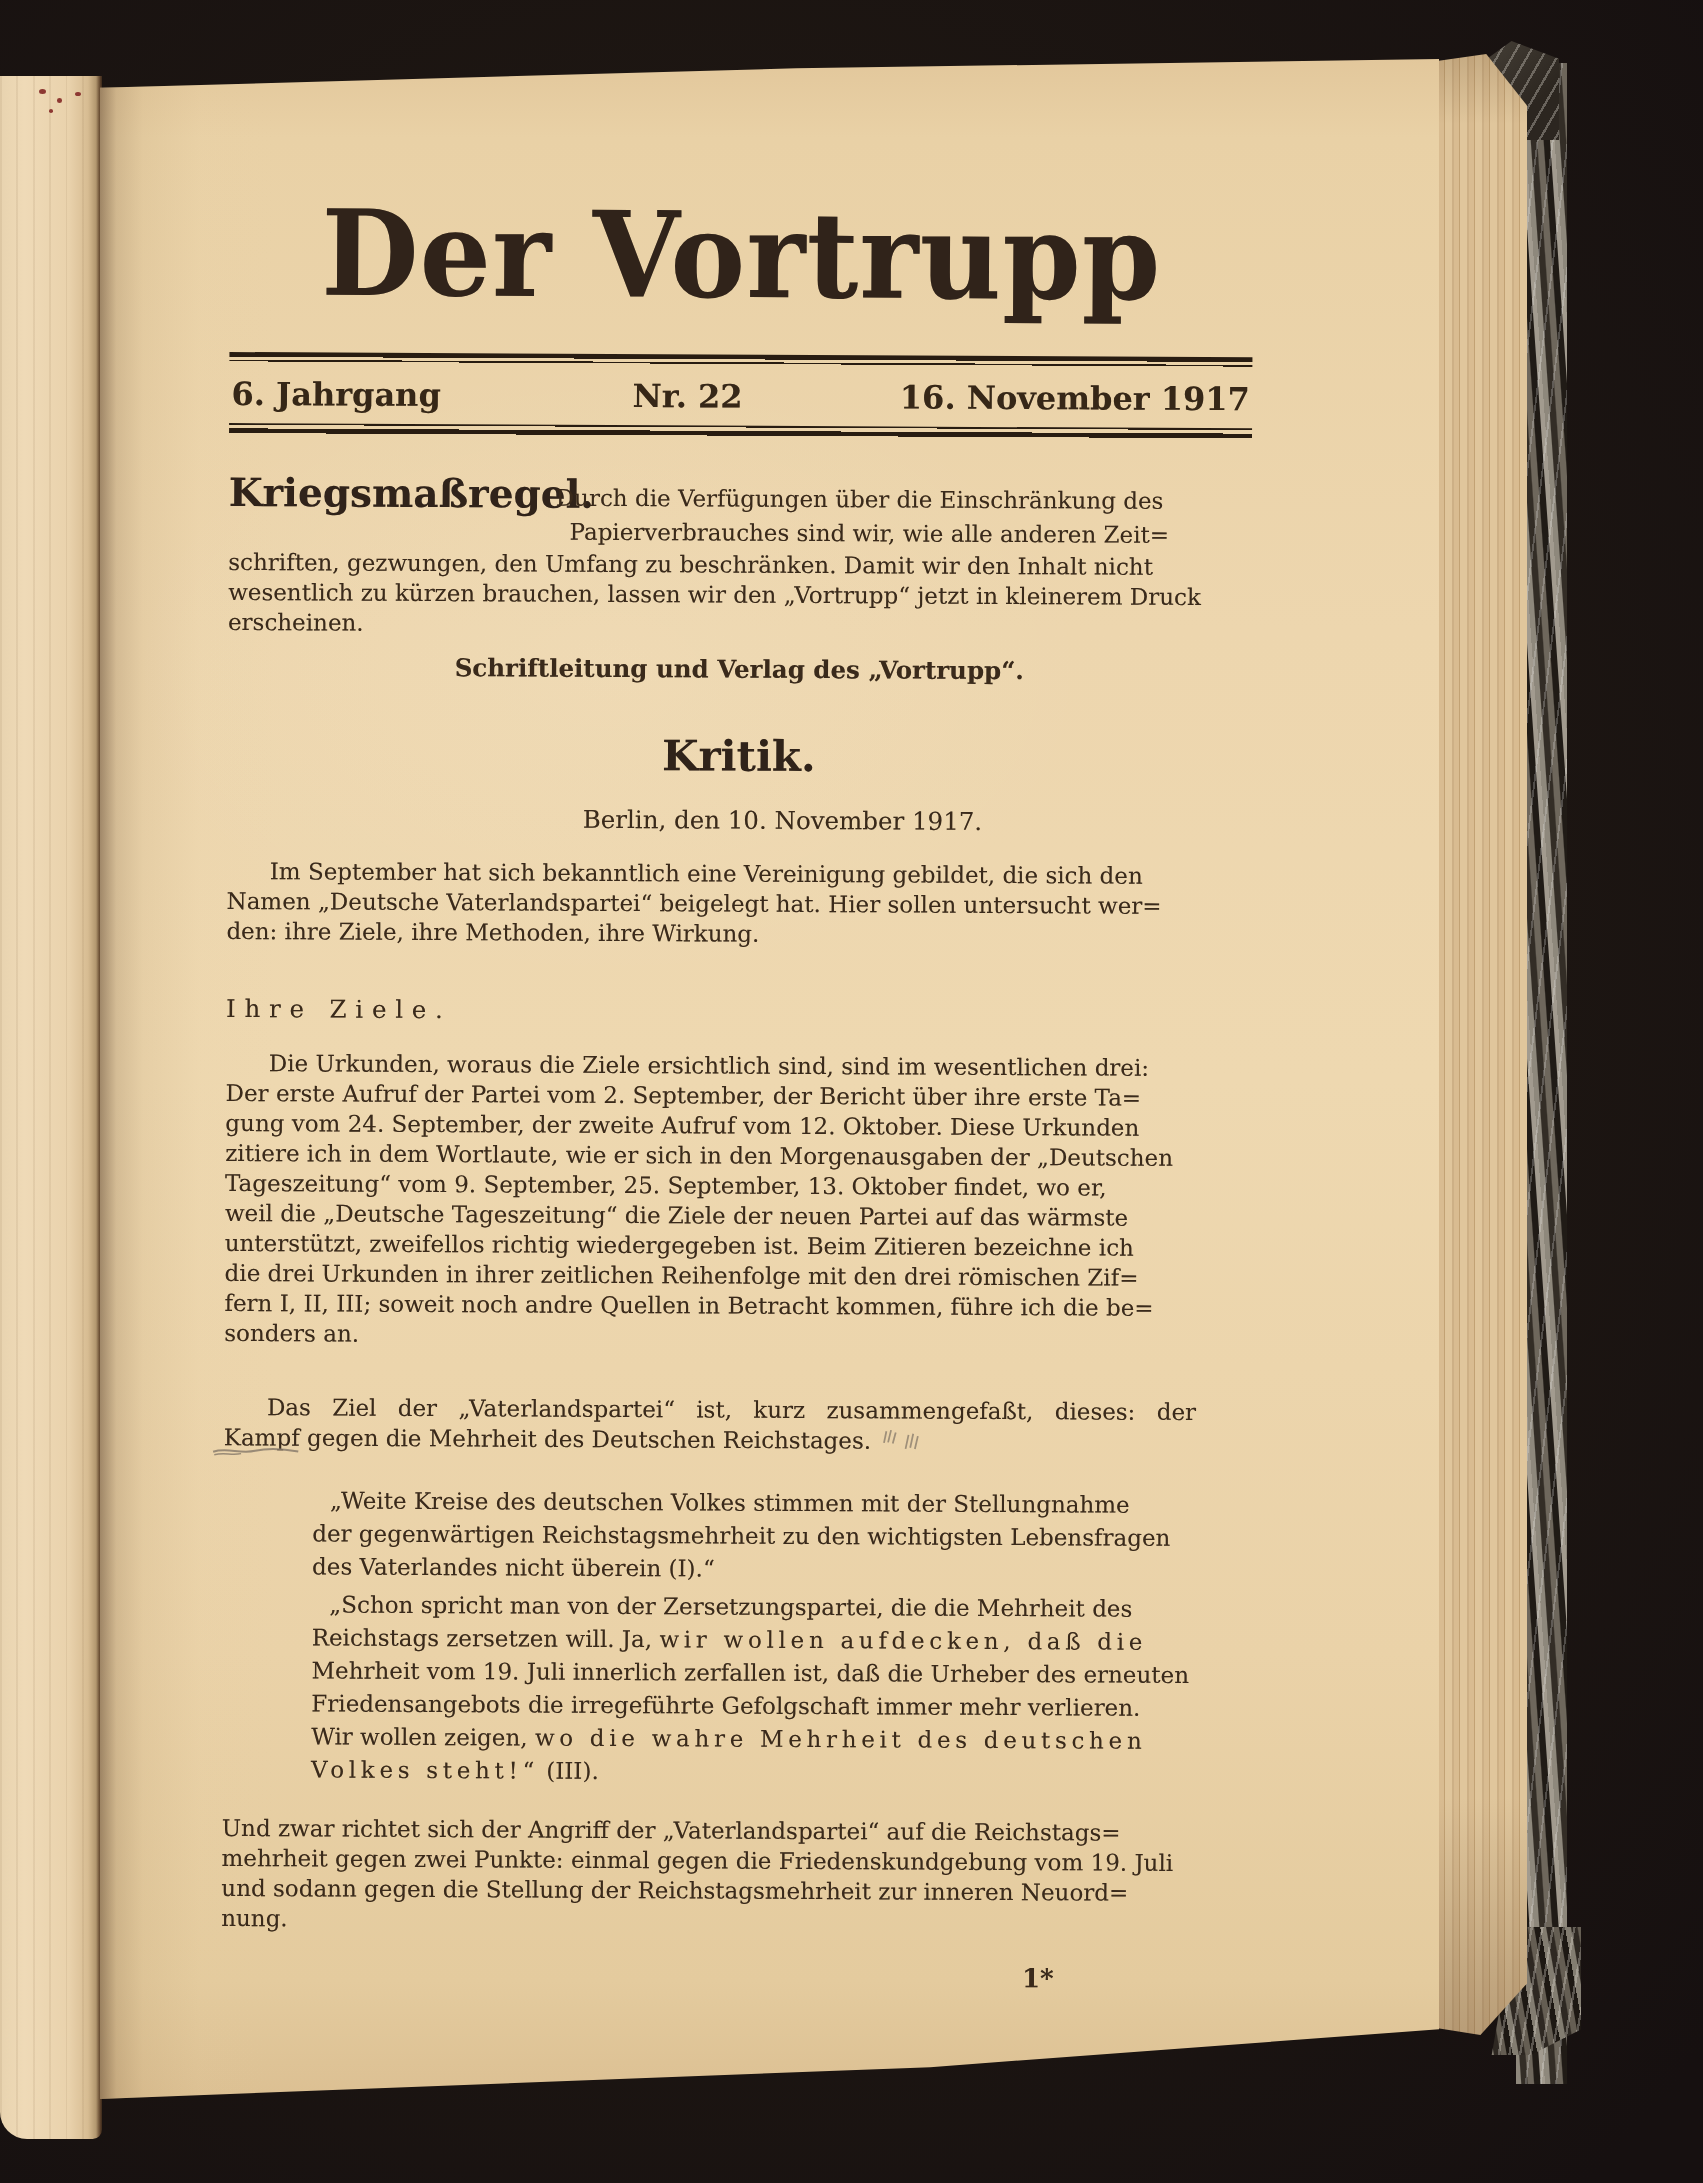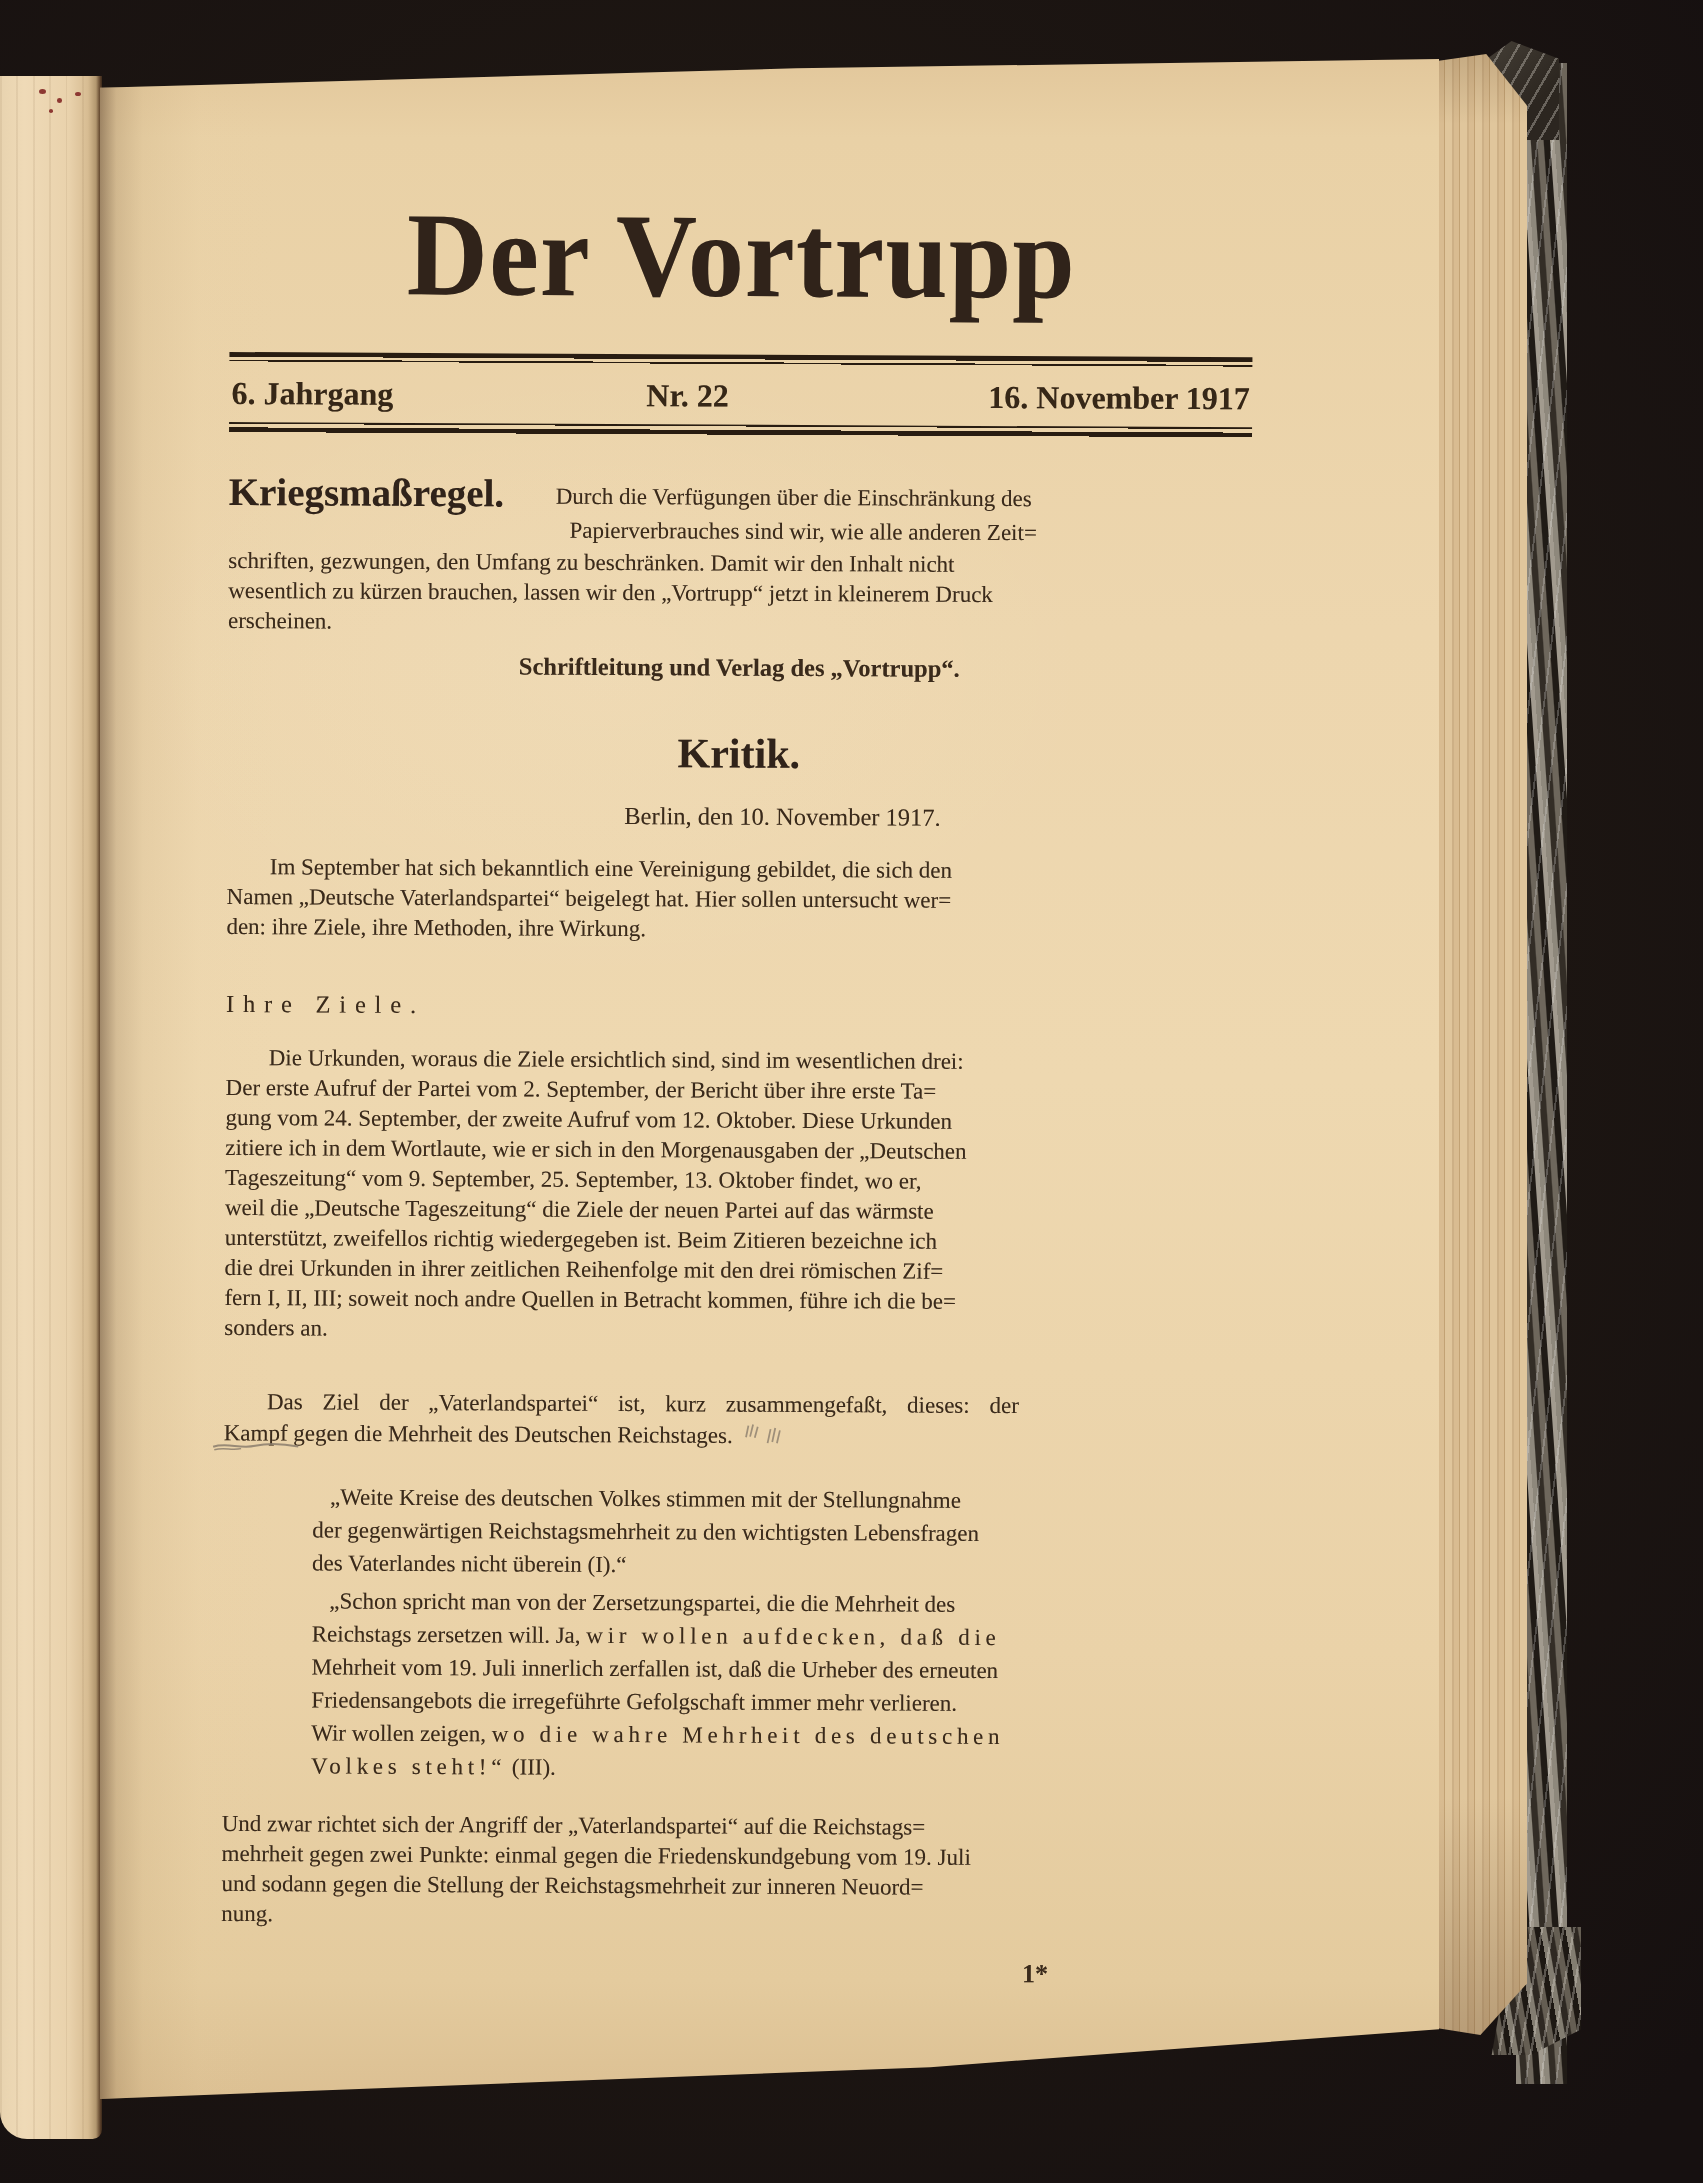--- a/index.html
+++ b/index.html
@@ -45,21 +45,20 @@
     border-radius:0 0 9.3px 27px;
   }
   .speck{position:absolute;border-radius:50%;background:#8d3832;z-index:4;}
   .page{
     position:absolute;left:100px;top:56px;width:1339px;height:2048px;z-index:3;
     background:
       radial-gradient(818px 526px at 38% 30%, rgba(255,248,230,.10), rgba(0,0,0,0) 60%),
       linear-gradient(90deg, rgba(84,58,36,.50) 0px, rgba(138,108,72,.26) 16.4px, rgba(188,158,112,.16) 43px, rgba(228,202,156,.06) 99px, rgba(0,0,0,0) 175px),
       linear-gradient(180deg, #e2c79b 0, #e9d1a6 82px, #edd6ae 28%, #eed8b0 50%, #ead2a8 78%, #e4cb9e 94%, #dbbf92 100%);
     clip-path:polygon(0 1.55%, 52% 0.6%, 100% 0.15%, 100% 96.35%, 62% 98.2%, 0 99.75%);
-    font-family:Liberation Serif, serif;
   }
   
   .text-col{
     position:absolute;left:131px;top:0;width:1023px;color:#3a2a1b;
     transform:rotate(0.3deg);transform-origin:0 0;
     text-shadow:0 0 0.6px rgba(58,42,27,.35);
   }
   .title{
     margin-top:139px;text-align:center;font-size:112px;line-height:1.04;
     font-weight:bold;color:#30231a;transform:scaleY(1.06);letter-spacing:1.2px;

